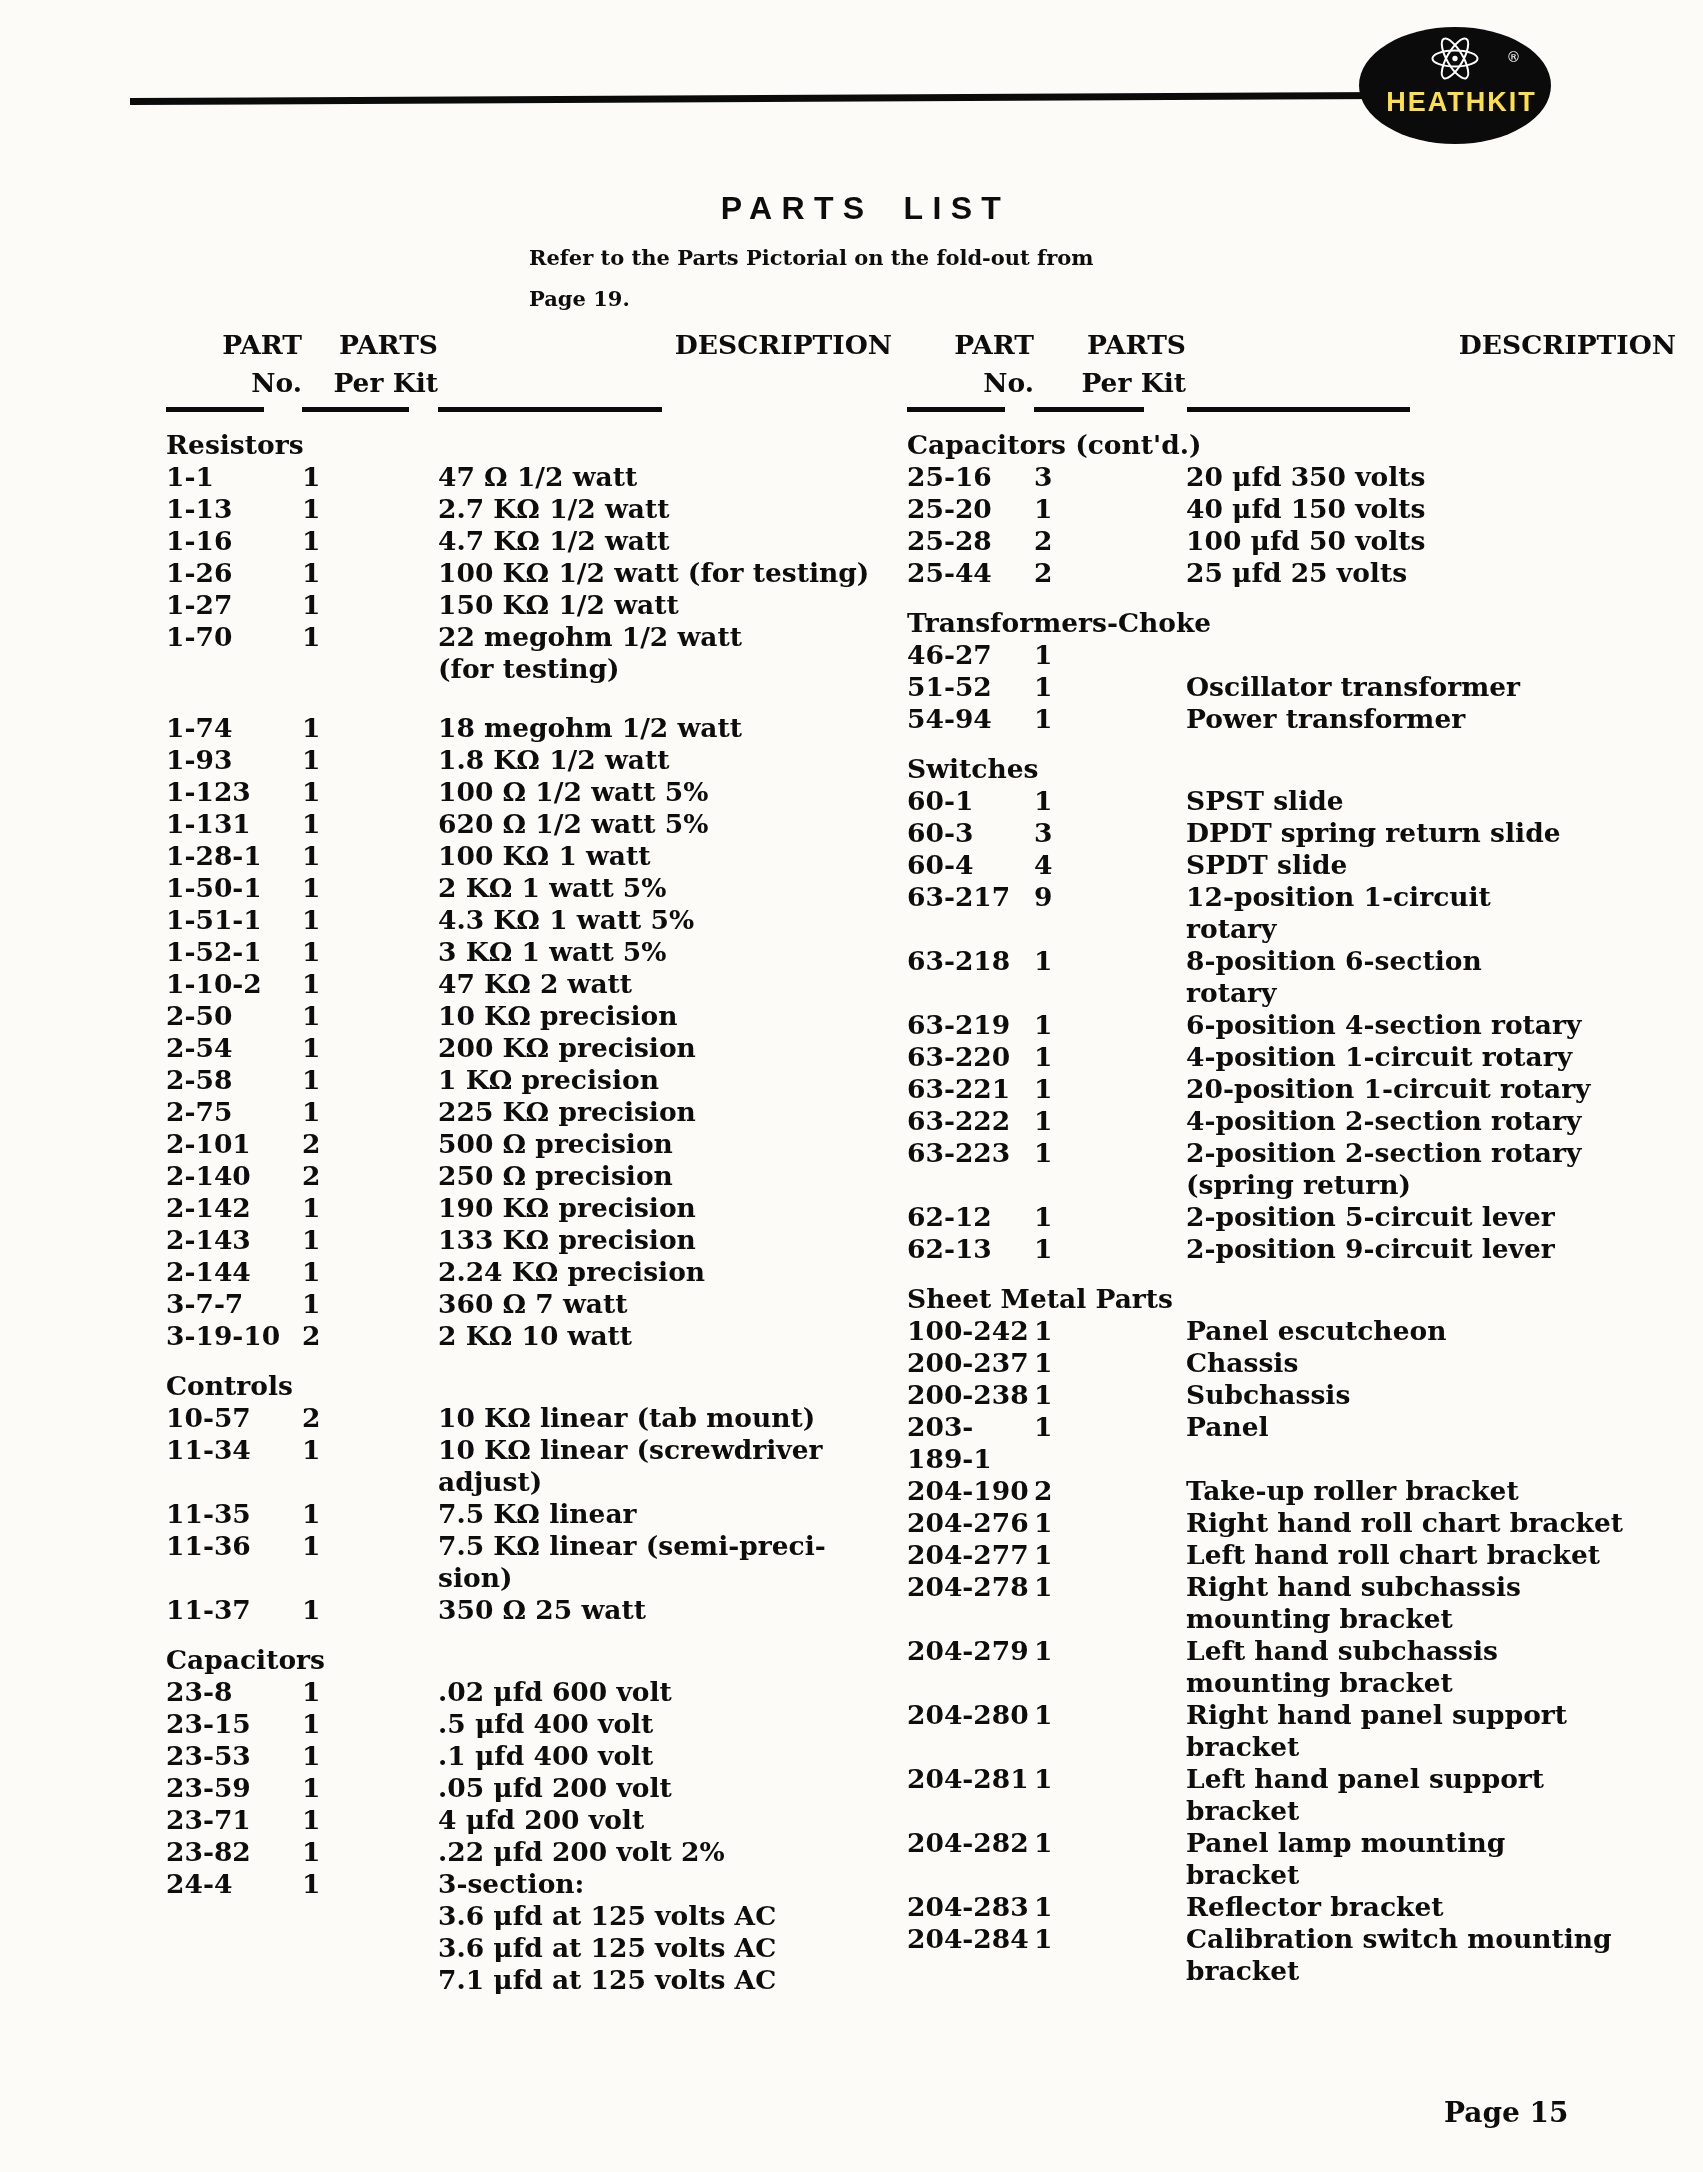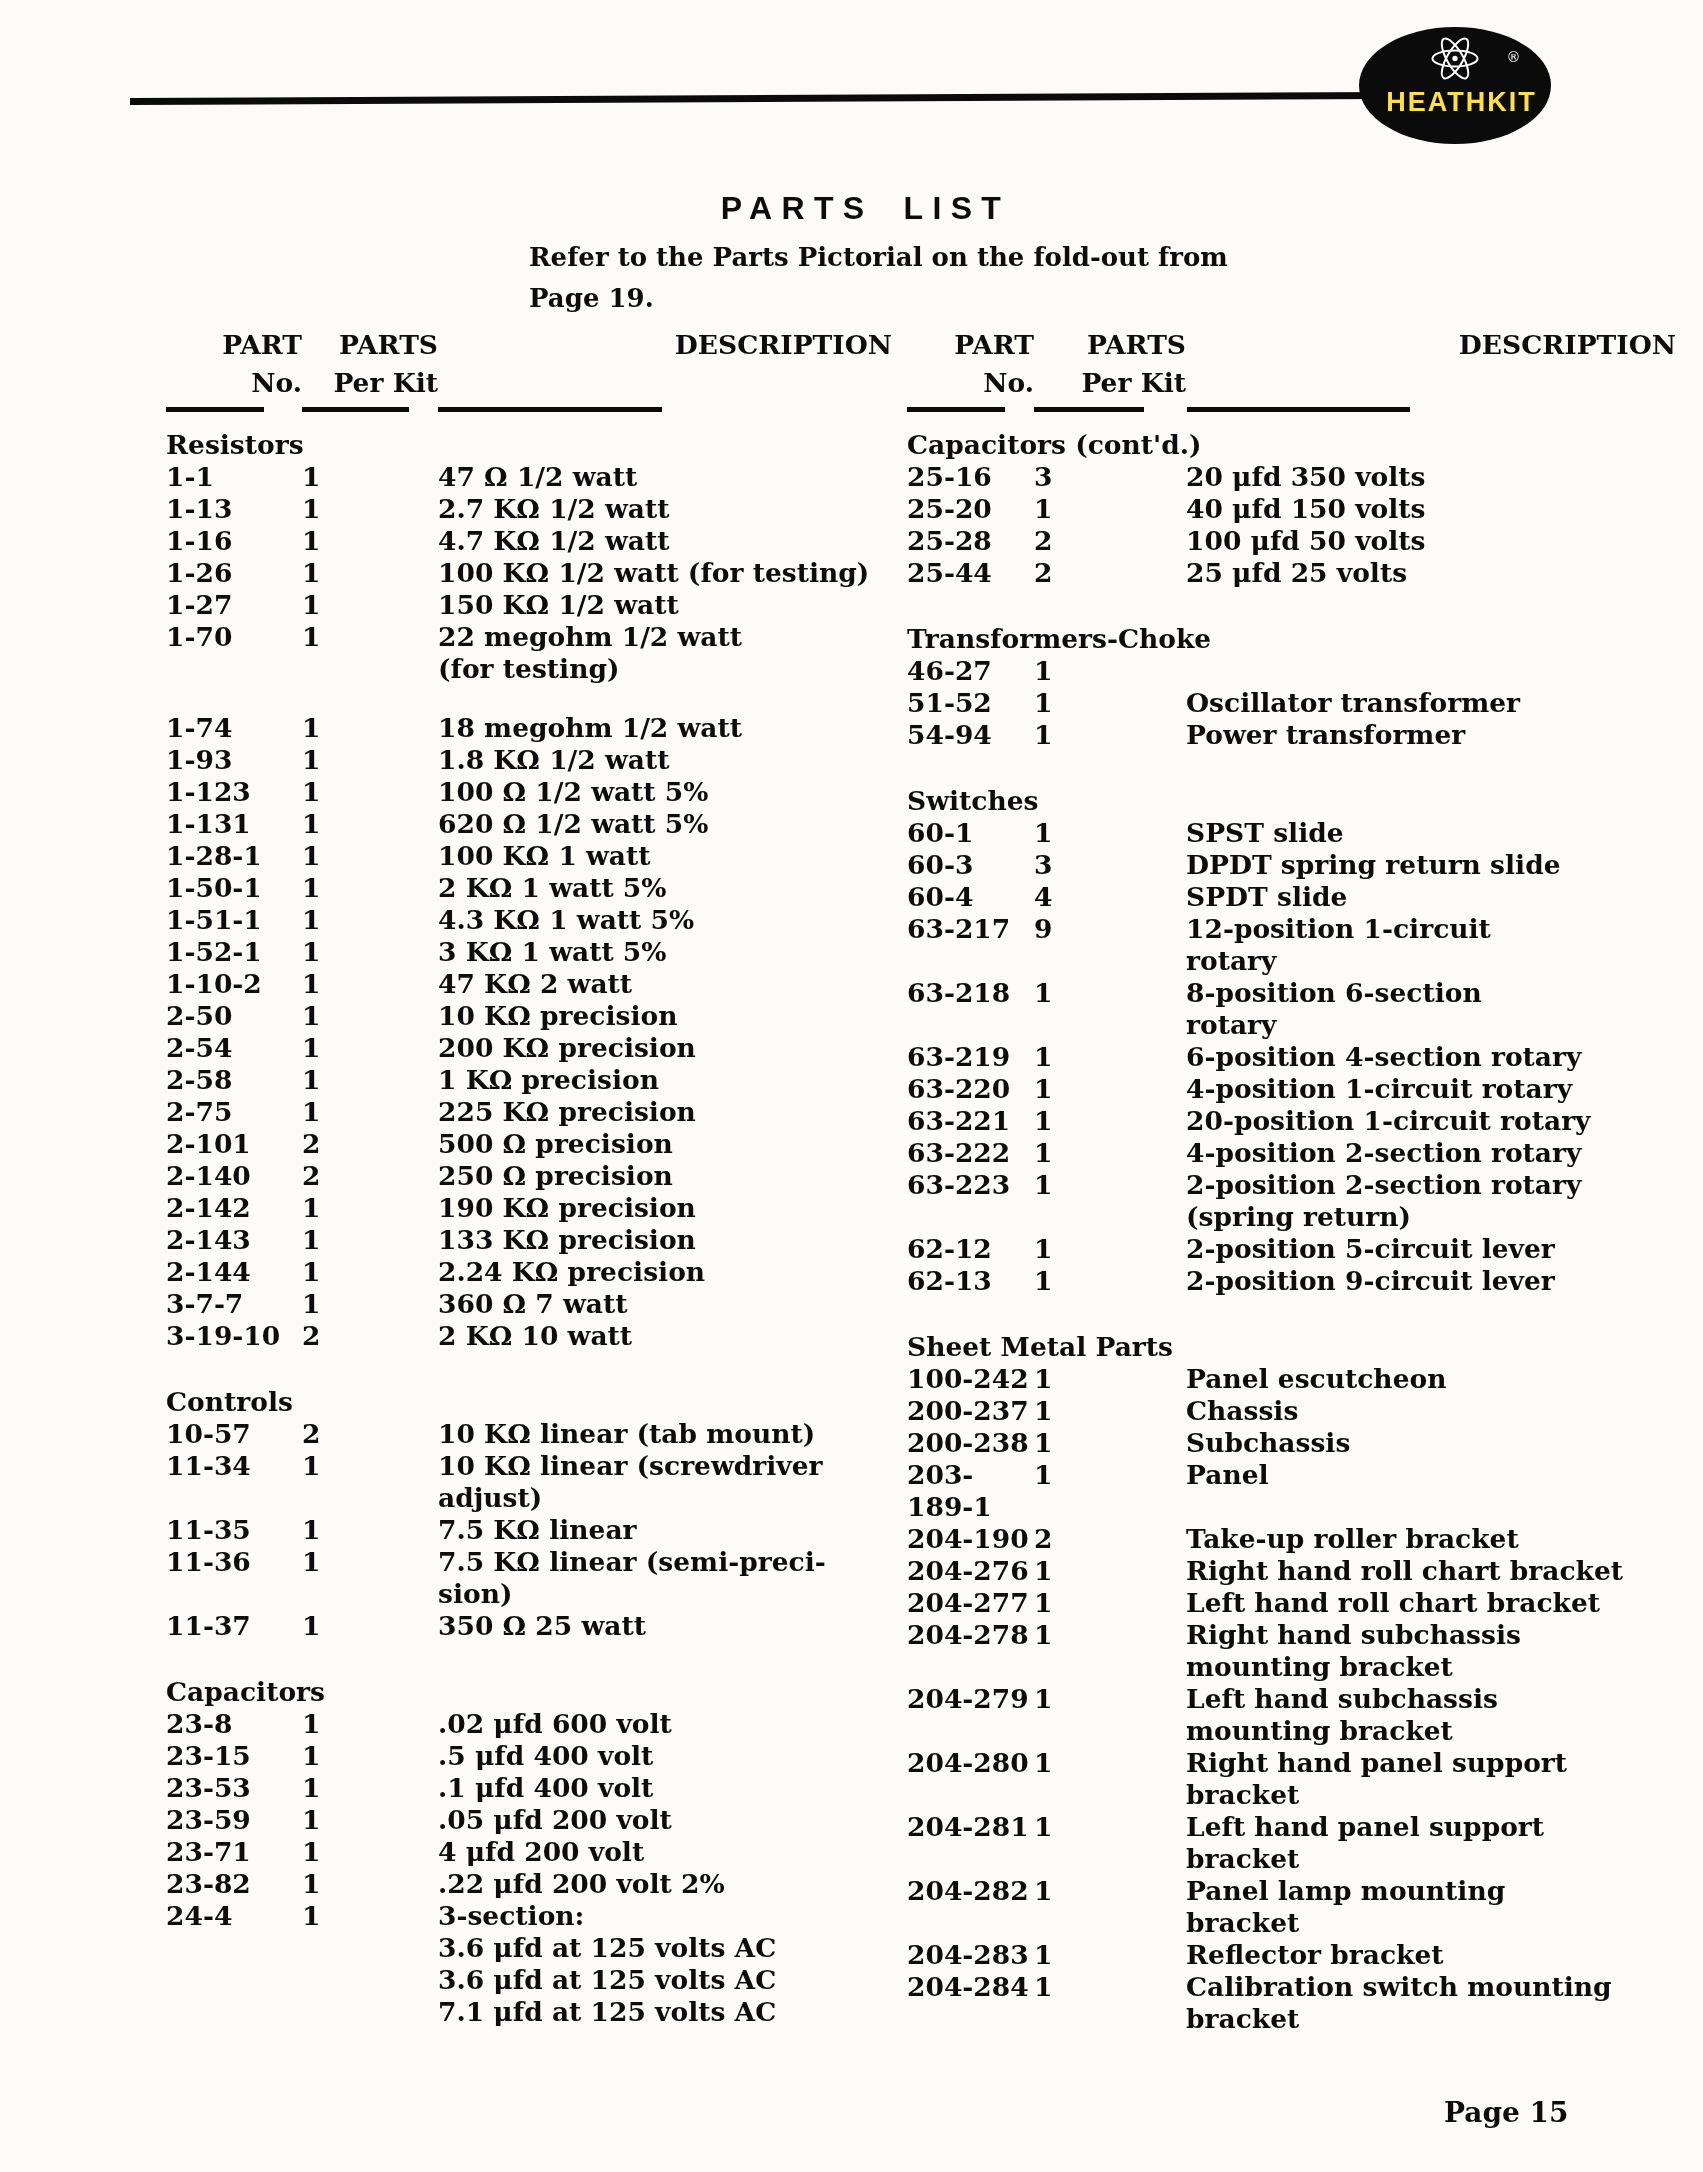--- a/index.html
+++ b/index.html
@@ -38,21 +38,21 @@
 
   
   .title {
     position:absolute; left:166px; width:1399px; top:192px;
     text-align:center;
     font-family:"Liberation Sans",sans-serif; font-weight:bold;
     font-size:32px; letter-spacing:9.3px; word-spacing:12px; line-height:1;
   }
   .subtitle {
     position:absolute; left:529px; top:237px;
-    font-size:26px; line-height:41px; font-weight:600;
+    font-size:21px; line-height:41px; font-weight:600;
   }
 
   
   .column { position:absolute; top:326px; font-size:26.5px; font-weight:600; }
   .column.left  { left:166px;  width:726px; }
   .column.right { left:907px; width:769px; }
 
   .col-header { position:relative; height:86px; font-weight:bold; }
   .hrow { display:flex; line-height:38px;text-align:right; }
   .cell.part { flex:0 0 auto; }
@@ -66,21 +66,21 @@
 
   .u { position:absolute; top:81px; height:4.6px; background:#0b0b0b; }
   .left  .u1 { left:0;     width:98px; }
   .left  .u2 { left:136px; width:107px; }
   .left  .u3 { left:272px; width:224px; }
   .right .u1 { left:0;     width:98px; }
   .right .u2 { left:127px; width:110px; }
   .right .u3 { left:280px; width:223px; }
 
   .sections { margin-top:17px; }
-  .section + .section { margin-top:34px; }
+  .section + .section { margin-top:18px; }
   .section-heading { line-height:32px; }
   .row { display:flex; line-height:32px; }
   .row.gap-before { margin-top:27px; }
   .desc-line { line-height:32px; }
 
   .page-number {
     position:absolute; left:1444px; top:2096px;
     font-size:28px; font-weight:600;
   }
 </style>

